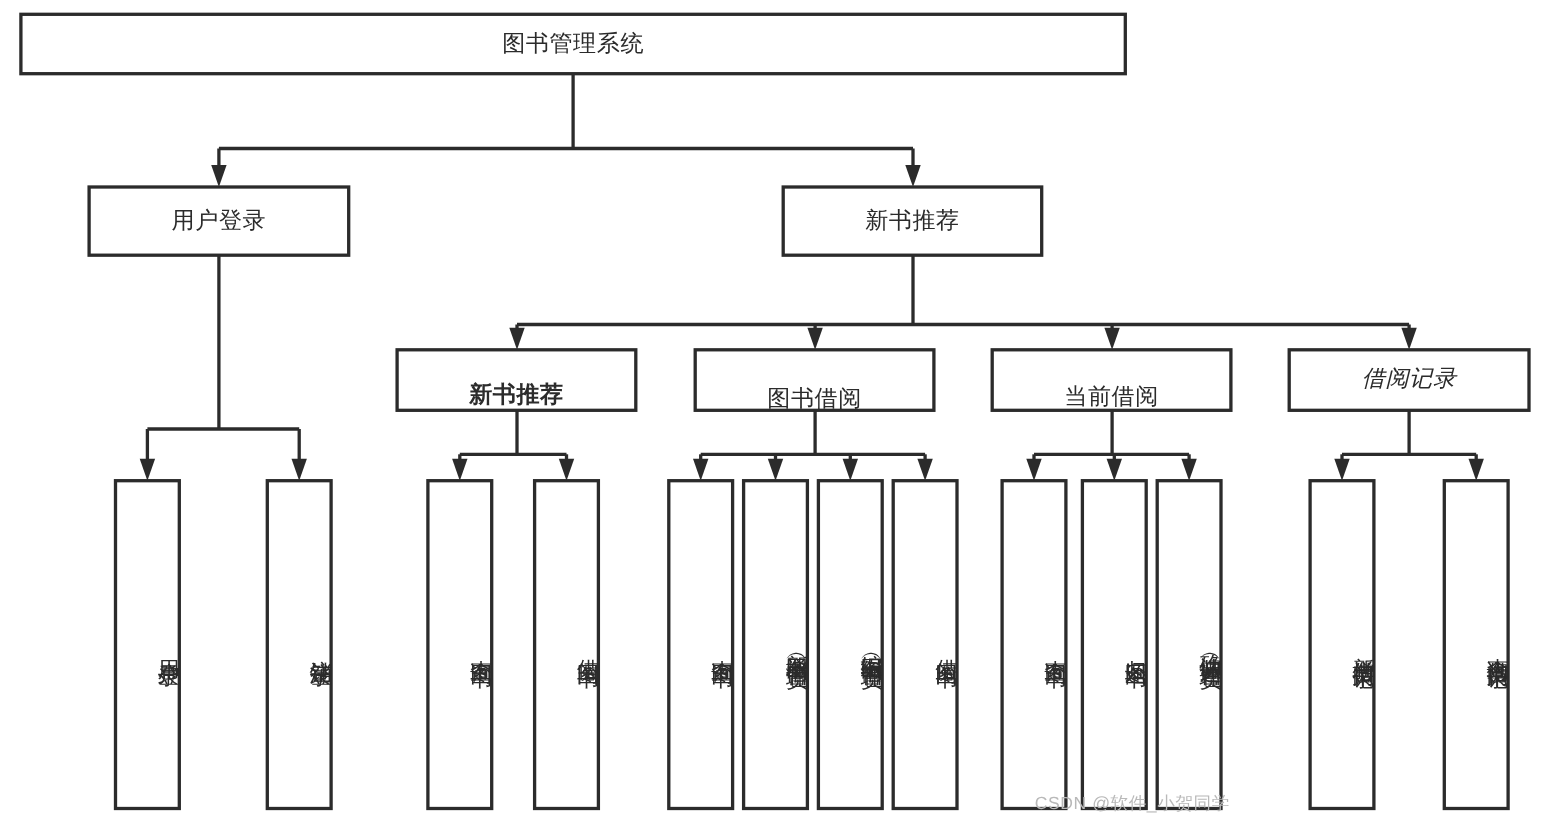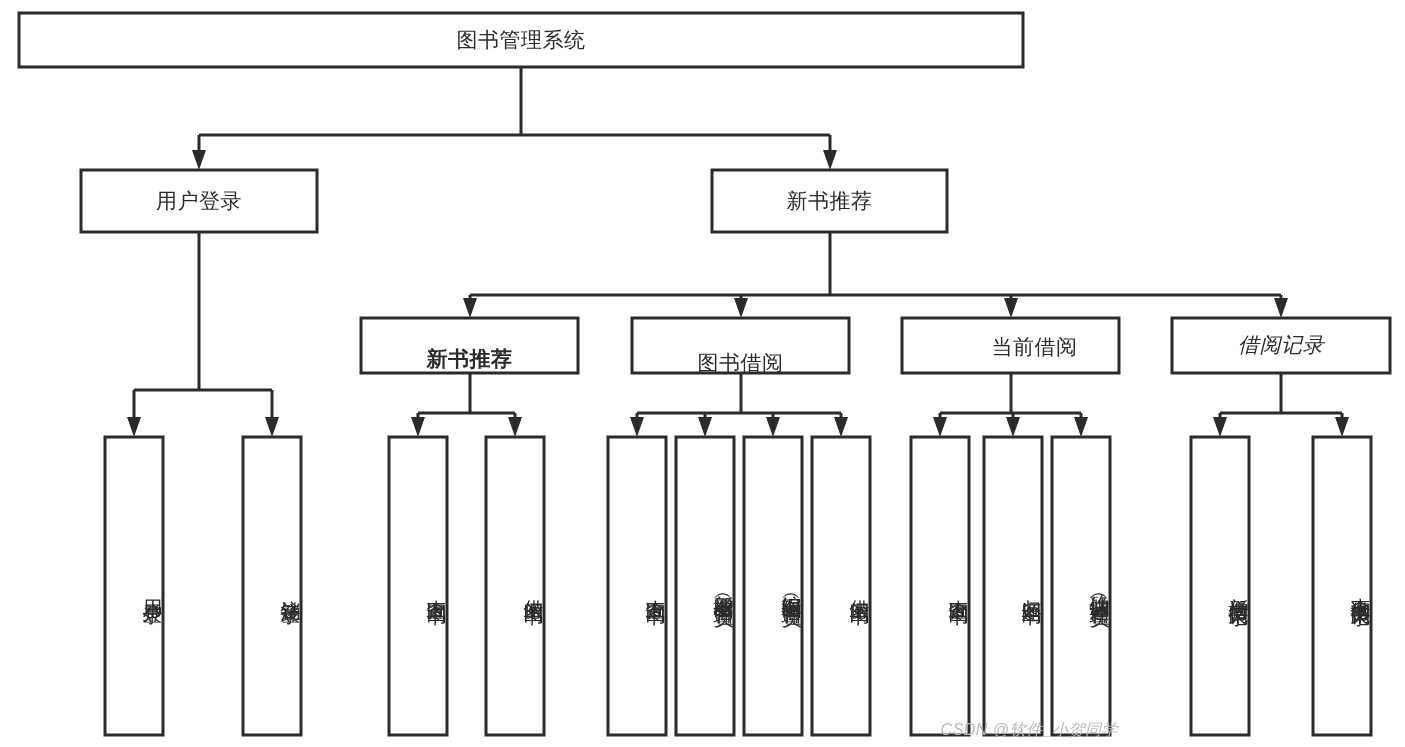--- a/index.html
+++ b/index.html
@@ -67,21 +67,20 @@
   }
   .watermark {
     position: absolute;
     right: 12px;
     bottom: 6px;
     font-size: 16px;
     color: #b9b9b9;
     letter-spacing: 0.5px;
     user-select: none;
     white-space: nowrap;
-    font-style: italic;
   }
 </style>
 </head>
 <body>
 
 <div id="diagram-root">
 
   <svg class="flow" viewBox="0 0 1405 747">
     <g id="connectors-layer">
         <line x1="521" y1="67" x2="521" y2="135" class="conn"></line>
@@ -160,21 +159,21 @@
         <rect x="1313" y="437" width="58" height="298" class="box-rect"></rect>
       </g>
   </svg>
 
   <div id="labels-layer">
       <div class="node-label" style="left: 19px; top: 13px; width: 1004px; height: 54px;">图书管理系统</div>
       <div class="node-label" style="left: 81px; top: 170px; width: 236px; height: 62px;">用户登录</div>
       <div class="node-label" style="left: 712px; top: 170px; width: 235px; height: 62px;">新书推荐</div>
       <div class="node-label" style="left: 361px; top: 332px; width: 217px; height: 55px; font-weight: bold;">新书推荐</div>
       <div class="node-label" style="left: 632px; top: 318px; width: 217px; height: 55px; margin-top: 18px;">图书借阅</div>
-      <div class="node-label" style="left: 902px; top: 320px; width: 217px; height: 55px; padding-left: 24px;">当前借阅</div>
+      <div class="node-label" style="left: 902px; top: 334px; width: 217px; height: 55px;">当前借阅</div>
       <div class="node-label" style="left: 1172px; top: 318px; width: 218px; height: 55px; font-style: italic;">借阅记录</div>
       <div class="node-label vertical" style="left: 105px; top: 437px; width: 58px; height: 298px;">用户登录</div>
       <div class="node-label vertical" style="left: 243px; top: 437px; width: 58px; height: 298px;">注销登录</div>
       <div class="node-label vertical" style="left: 389px; top: 437px; width: 58px; height: 298px;">查询图书</div>
       <div class="node-label vertical" style="left: 486px; top: 437px; width: 58px; height: 298px;">借阅图书</div>
       <div class="node-label vertical" style="left: 608px; top: 437px; width: 58px; height: 298px;">查询图书</div>
       <div class="node-label vertical" style="left: 676px; top: 437px; width: 58px; height: 298px;">新增图书（管理员）</div>
       <div class="node-label vertical" style="left: 744px; top: 437px; width: 58px; height: 298px;">编辑图书（管理员）</div>
       <div class="node-label vertical" style="left: 812px; top: 437px; width: 58px; height: 298px;">借阅图书</div>
       <div class="node-label vertical" style="left: 911px; top: 437px; width: 58px; height: 298px;">查询图书</div>

